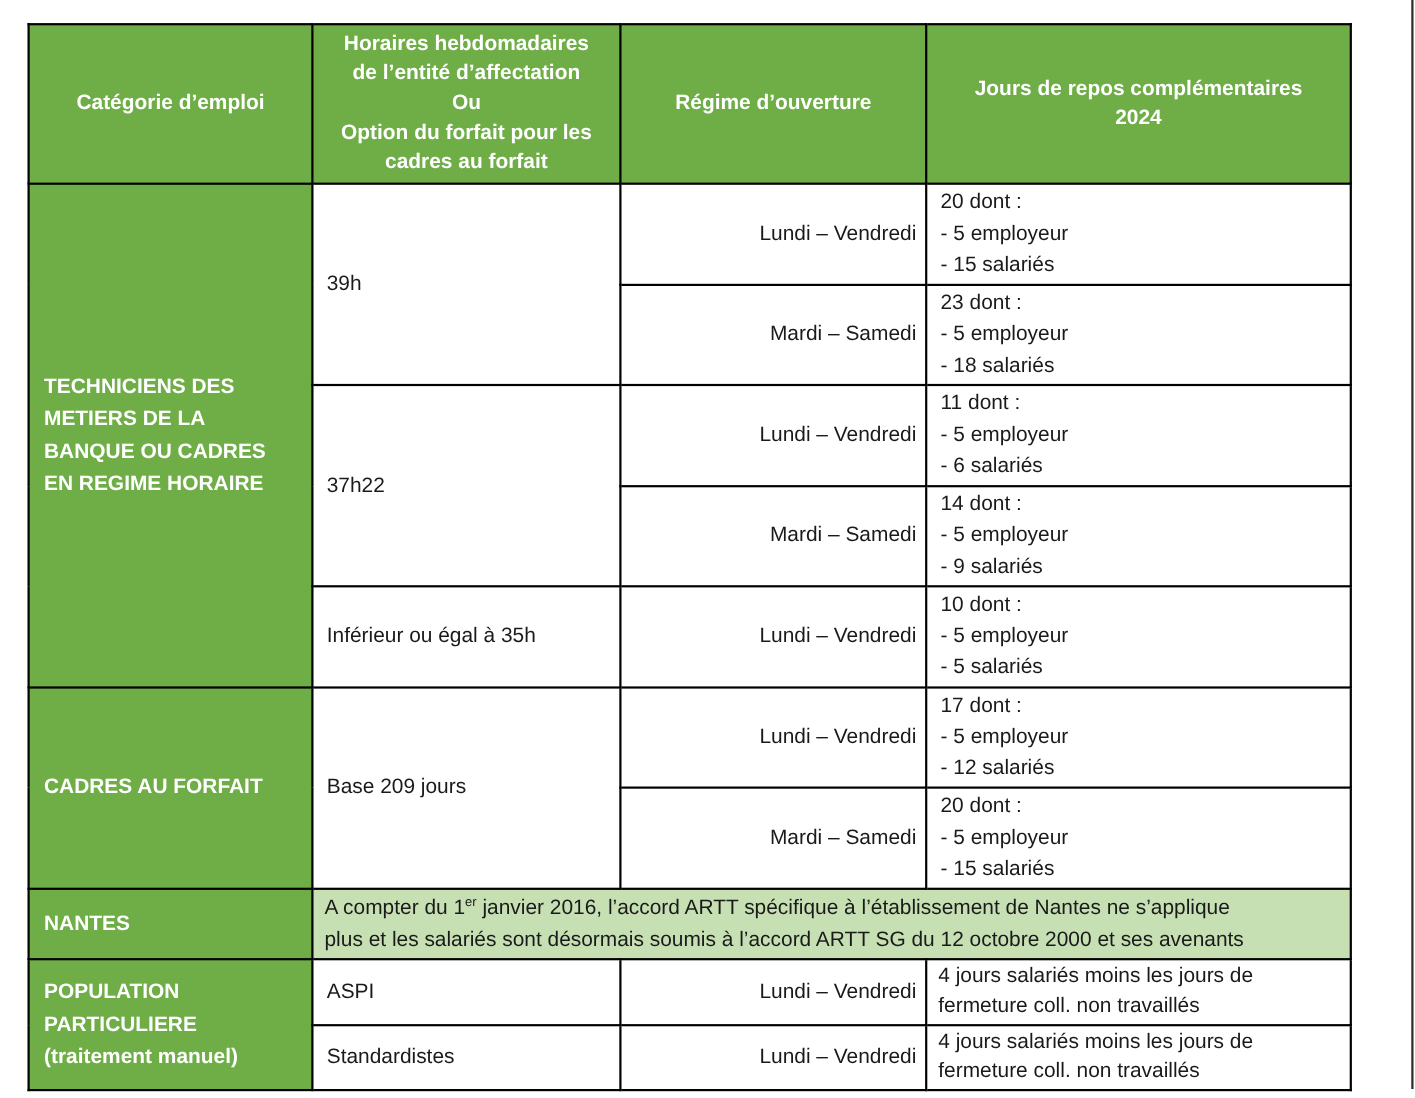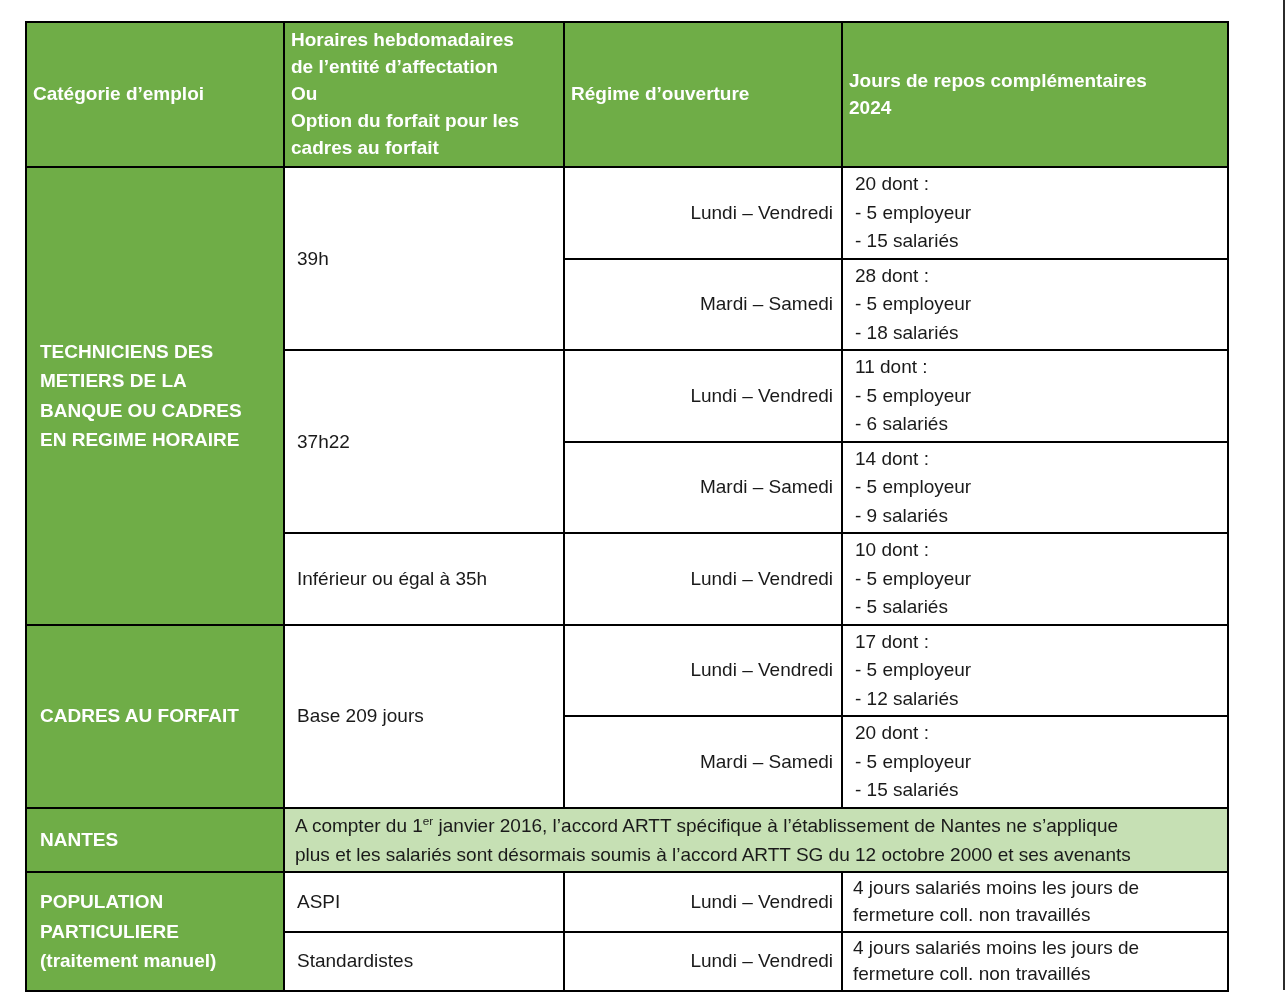--- a/index.html
+++ b/index.html
@@ -45,21 +45,21 @@
     line-height:1.45;
   }
   tr.header-row{height:145px;}
   tr.data-row{height:87px;}
   tr.nantes-row{height:64px;}
   tr.small-row{height:57px;}
   th.colhead{
     background:var(--header-green);
     color:var(--text-white);
     font-weight:bold;
-    text-align:left;
+    text-align:center;
     padding:2px 6px;
     line-height:1.42;
   }
   td.cat{
     background:var(--header-green);
     color:var(--text-white);
     font-weight:bold;
     text-align:left;
     padding-left:13px;
     line-height:1.55;
@@ -108,21 +108,21 @@
 BANQUE OU CADRES
 EN REGIME HORAIRE</td>
       <td class="hours" rowspan="2">39h</td>
       <td class="regime">Lundi – Vendredi</td>
       <td class="repos">20 dont :
 - 5 employeur
 - 15 salariés</td>
     </tr>
     <tr class="data-row">
       <td class="regime">Mardi – Samedi</td>
-      <td class="repos">28 dont :
+      <td class="repos">23 dont :
 - 5 employeur
 - 18 salariés</td>
     </tr>
     <tr class="data-row">
       <td class="hours" rowspan="2">37h22</td>
       <td class="regime">Lundi – Vendredi</td>
       <td class="repos">11 dont :
 - 5 employeur
 - 6 salariés</td>
     </tr>

